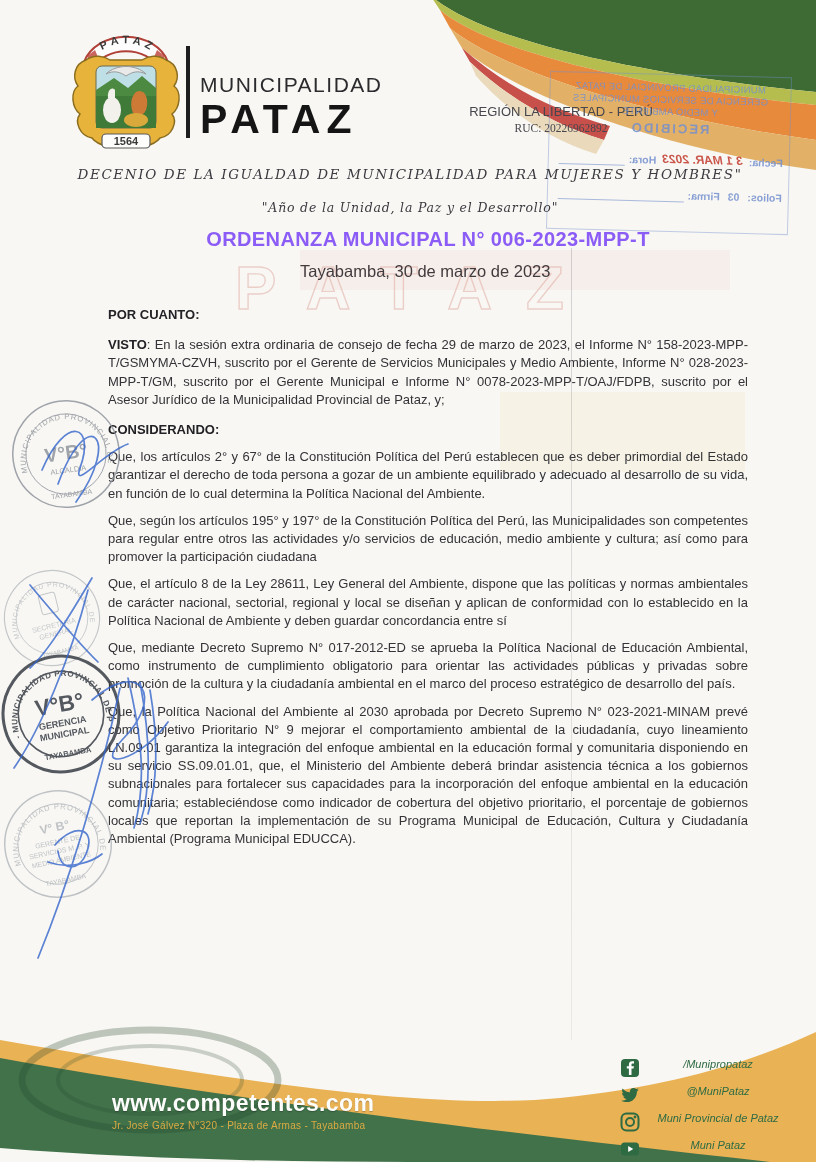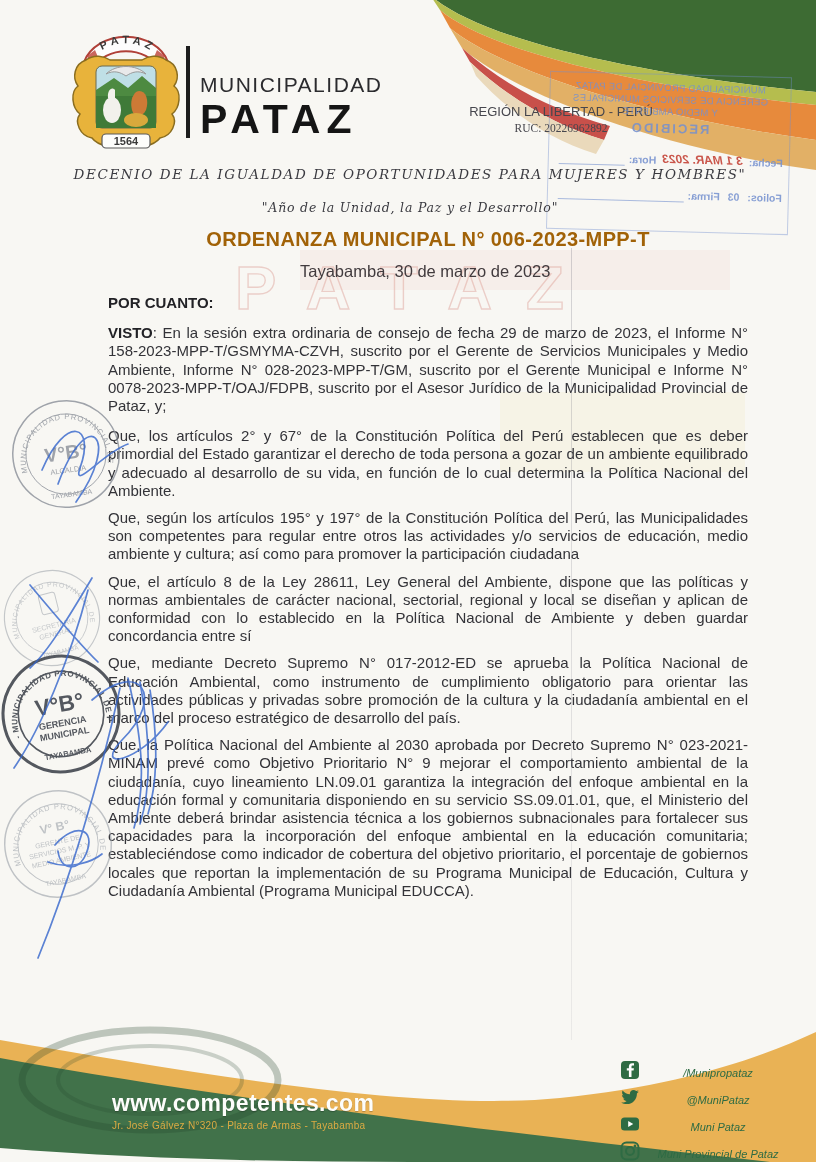--- a/index.html
+++ b/index.html
@@ -30,52 +30,52 @@
   .rs-date{color:#c23a2e;font-weight:bold;font-style:italic;font-size:12px;margin:0 6px;white-space:nowrap;}
   .rs-line{flex:1;border-bottom:1px solid rgba(116,144,207,.7);margin:0 4px;height:11px;}
   .rs-val{font-weight:bold;margin:0 8px;}
 
   
   .motto-decenio{position:absolute;left:60px;top:166px;width:700px;text-align:center;
     font-family:"DejaVu Serif",serif;font-style:italic;font-size:13.5px;letter-spacing:1.6px;color:#3a3a40;}
   .motto-anio{position:absolute;left:160px;top:200px;width:500px;text-align:center;
     font-family:"DejaVu Serif",serif;font-style:italic;font-size:12.5px;letter-spacing:.8px;color:#3a3a40;}
   .doc-title{position:absolute;left:108px;top:228px;width:640px;text-align:center;
-    font-size:20px;font-weight:bold;letter-spacing:.4px;color:#a16207;}
+    font-size:20px;font-weight:bold;letter-spacing:.4px;color:#8b5cf6;}
   .doc-date{position:absolute;left:300px;top:262px;width:442px;text-align:left;
     font-size:16.5px;color:#2f2f34;}
 
   
   .watermark{position:absolute;left:235px;top:252px;font-size:62px;font-weight:bold;letter-spacing:34px;
     color:transparent;-webkit-text-stroke:1.4px rgba(192,62,52,.22);text-stroke:1.4px rgba(192,62,52,.22);
     pointer-events:none;}
 
   
-  .body-col{position:absolute;left:108px;top:294px;width:640px;font-size:15px;line-height:18.2px;
+  .body-col{position:absolute;left:108px;top:306px;width:640px;font-size:13px;line-height:18.2px;
     color:#333338;text-align:justify;}
   .body-col p{margin:0 0 9px 0;}
   .bold{font-weight:bold;color:#222226;margin-top:8px;}
   .mb-lg{margin-bottom:12px !important;}
 
   
   .crease{position:absolute;left:571px;top:248px;width:1px;height:792px;
     background:linear-gradient(rgba(110,110,125,.28),rgba(110,110,125,.10));}
   .tint{position:absolute;pointer-events:none;}
 
   
   .stamp{position:absolute;pointer-events:none;}
   .stamp text{font-family:"Liberation Sans",sans-serif;}
 
   
   .footer-art{position:absolute;left:0;top:1012px;}
   .site-url{position:absolute;left:112px;top:1090px;font-size:23px;font-weight:bold;color:#fdfdfb;
     letter-spacing:.4px;text-shadow:0 1px 1px rgba(0,0,0,.25);}
   .site-addr{position:absolute;left:112px;top:1120px;font-size:10px;color:#dcab43;letter-spacing:.3px;}
   .social{position:absolute;left:620px;top:1058px;width:176px;}
-  .social-row{display:flex;align-items:flex-end;margin-bottom:5px;min-height:22px;}
+  .social-row{display:flex;align-items:flex-start;margin-bottom:5px;min-height:22px;}
   .social-icon{width:20px;height:20px;flex:0 0 20px;}
   .social-handle{flex:1;text-align:center;font-size:11px;font-style:italic;color:#2e6b43;line-height:1.15;}
 </style>
 </head>
 <body>
 
 <div class="page">
 
   <svg class="abs" style="left:0;top:0;" width="816" height="200" viewBox="0 0 816 200">
     <path d="M430,-5 L816,-5 L816,92 C640,75 480,40 430,-5 Z" fill="#3d6b33"></path>
@@ -131,32 +131,33 @@
       <span class="rs-line"></span>
     </div>
     <div class="rs-row second">
       <span class="rs-label">Folios:</span>
       <span class="rs-val">03</span>
       <span class="rs-label">Firma:</span>
       <span class="rs-line"></span>
     </div>
   </div>
 
-  <div class="motto-decenio">DECENIO DE LA IGUALDAD DE OPORTUNIDADES PARA MUJERES Y HOMBRES"</div>
+  <div class="motto-decenio">DECENIO DE LA IGUALDAD DE MUNICIPALIDAD PARA MUJERES Y HOMBRES"</div>
   <div class="motto-anio">"Año de la Unidad, la Paz y el Desarrollo"</div>
   <div class="watermark">PATAZ</div>
   <div class="doc-title">ORDENANZA MUNICIPAL N° 006-2023-MPP-T</div>
   <div class="doc-date">Tayabamba, 30 de marzo de 2023</div>
 
   <div class="tint" style="left:300px;top:250px;width:430px;height:40px;background:rgba(232,170,160,.10);"></div>
   <div class="tint" style="left:500px;top:392px;width:245px;height:80px;background:rgba(240,214,120,.10);"></div>
 
   <div class="body-col">
     <p class="bold mb-lg">POR CUANTO:</p>
     <p class="mb-lg"><span class="bold">VISTO</span><span>: En la sesión extra ordinaria de consejo de fecha 29 de marzo de 2023, el Informe N° 158-2023-MPP-T/GSMYMA-CZVH, suscrito por el Gerente de Servicios Municipales y Medio Ambiente, Informe N° 028-2023-MPP-T/GM, suscrito por el Gerente Municipal e Informe N° 0078-2023-MPP-T/OAJ/FDPB, suscrito por el Asesor Jurídico de la Municipalidad Provincial de Pataz, y;</span></p>
+    <p class="bold">CONSIDERANDO:</p>
     <p>Que, los artículos 2° y 67° de la Constitución Política del Perú establecen que es deber primordial del Estado garantizar el derecho de toda persona a gozar de un ambiente equilibrado y adecuado al desarrollo de su vida, en función de lo cual determina la Política Nacional del Ambiente.</p>
     <p>Que, según los artículos 195° y 197° de la Constitución Política del Perú, las Municipalidades son competentes para regular entre otros las actividades y/o servicios de educación, medio ambiente y cultura; así como para promover la participación ciudadana</p>
     <p>Que, el artículo 8 de la Ley 28611, Ley General del Ambiente, dispone que las políticas y normas ambientales de carácter nacional, sectorial, regional y local se diseñan y aplican de conformidad con lo establecido en la Política Nacional de Ambiente y deben guardar concordancia entre sí</p>
     <p>Que, mediante Decreto Supremo N° 017-2012-ED se aprueba la Política Nacional de Educación Ambiental, como instrumento de cumplimiento obligatorio para orientar las actividades públicas y privadas sobre promoción de la cultura y la ciudadanía ambiental en el marco del proceso estratégico de desarrollo del país.</p>
     <p>Que, la Política Nacional del Ambiente al 2030 aprobada por Decreto Supremo N° 023-2021-MINAM prevé como Objetivo Prioritario N° 9 mejorar el comportamiento ambiental de la ciudadanía, cuyo lineamiento LN.09.01 garantiza la integración del enfoque ambiental en la educación formal y comunitaria disponiendo en su servicio SS.09.01.01, que, el Ministerio del Ambiente deberá brindar asistencia técnica a los gobiernos subnacionales para fortalecer sus capacidades para la incorporación del enfoque ambiental en la educación comunitaria; estableciéndose como indicador de cobertura del objetivo prioritario, el porcentaje de gobiernos locales que reportan la implementación de su Programa Municipal de Educación, Cultura y Ciudadanía Ambiental (Programa Municipal EDUCCA).</p>
   </div>
 
   <div class="crease"></div>
 
   <svg class="stamp" style="left:10px;top:398px;transform:rotate(-8deg);color:#8a8f98;opacity:.8;" width="112" height="112" viewBox="0 0 120 120">
@@ -247,28 +248,28 @@
       <div class="social-handle">/Munipropataz</div>
     </div>
     <div class="social-row">
       <svg class="social-icon" viewBox="0 0 20 20">
           <path d="M19,4.6 C18.3,4.9 17.6,5.1 16.9,5.2 C17.7,4.7 18.2,4 18.5,3.2 C17.8,3.6 17,3.9 16.2,4.1 C15.5,3.3 14.5,2.9 13.5,2.9 C11.5,2.9 9.9,4.5 9.9,6.5 C9.9,6.8 9.9,7.1 10,7.3 C7,7.2 4.4,5.7 2.6,3.5 C2.3,4.1 2.1,4.7 2.1,5.4 C2.1,6.6 2.7,7.7 3.7,8.4 C3.1,8.4 2.5,8.2 2,7.9 L2,8 C2,9.7 3.2,11.2 4.9,11.5 C4.6,11.6 4.3,11.6 3.9,11.6 C3.7,11.6 3.4,11.6 3.2,11.5 C3.7,12.9 5,13.9 6.6,14 C5.4,15 3.8,15.5 2.1,15.5 L1.2,15.5 C2.8,16.5 4.7,17.1 6.7,17.1 C13.3,17.1 16.9,11.6 16.9,6.9 L16.9,6.4 C17.7,5.9 18.4,5.3 19,4.6 Z" fill="#2e6b43"></path>
         </svg>
       <div class="social-handle">@MuniPataz</div>
     </div>
     <div class="social-row">
       <svg class="social-icon" viewBox="0 0 20 20">
-          <rect x="1" y="3.5" width="18" height="13" rx="3.5" fill="#2e6b43"></rect>
-          <path d="M8.2,7 L13.2,10 L8.2,13 Z" fill="#fff"></path>
-        </svg>
-      <div class="social-handle">Muni Pataz</div>
-    </div>
-    <div class="social-row">
-      <svg class="social-icon" viewBox="0 0 20 20">
           <rect x="1.5" y="1.5" width="17" height="17" rx="5" fill="none" stroke="#2e6b43" stroke-width="2"></rect>
           <circle cx="10" cy="10" r="4" fill="none" stroke="#2e6b43" stroke-width="2"></circle>
           <circle cx="15" cy="5" r="1.4" fill="#2e6b43"></circle>
         </svg>
       <div class="social-handle">Muni Provincial de Pataz</div>
     </div>
+    <div class="social-row">
+      <svg class="social-icon" viewBox="0 0 20 20">
+          <rect x="1" y="3.5" width="18" height="13" rx="3.5" fill="#2e6b43"></rect>
+          <path d="M8.2,7 L13.2,10 L8.2,13 Z" fill="#fff"></path>
+        </svg>
+      <div class="social-handle">Muni Pataz</div>
+    </div>
   </div>
 
 </div>
 
 </body></html>

